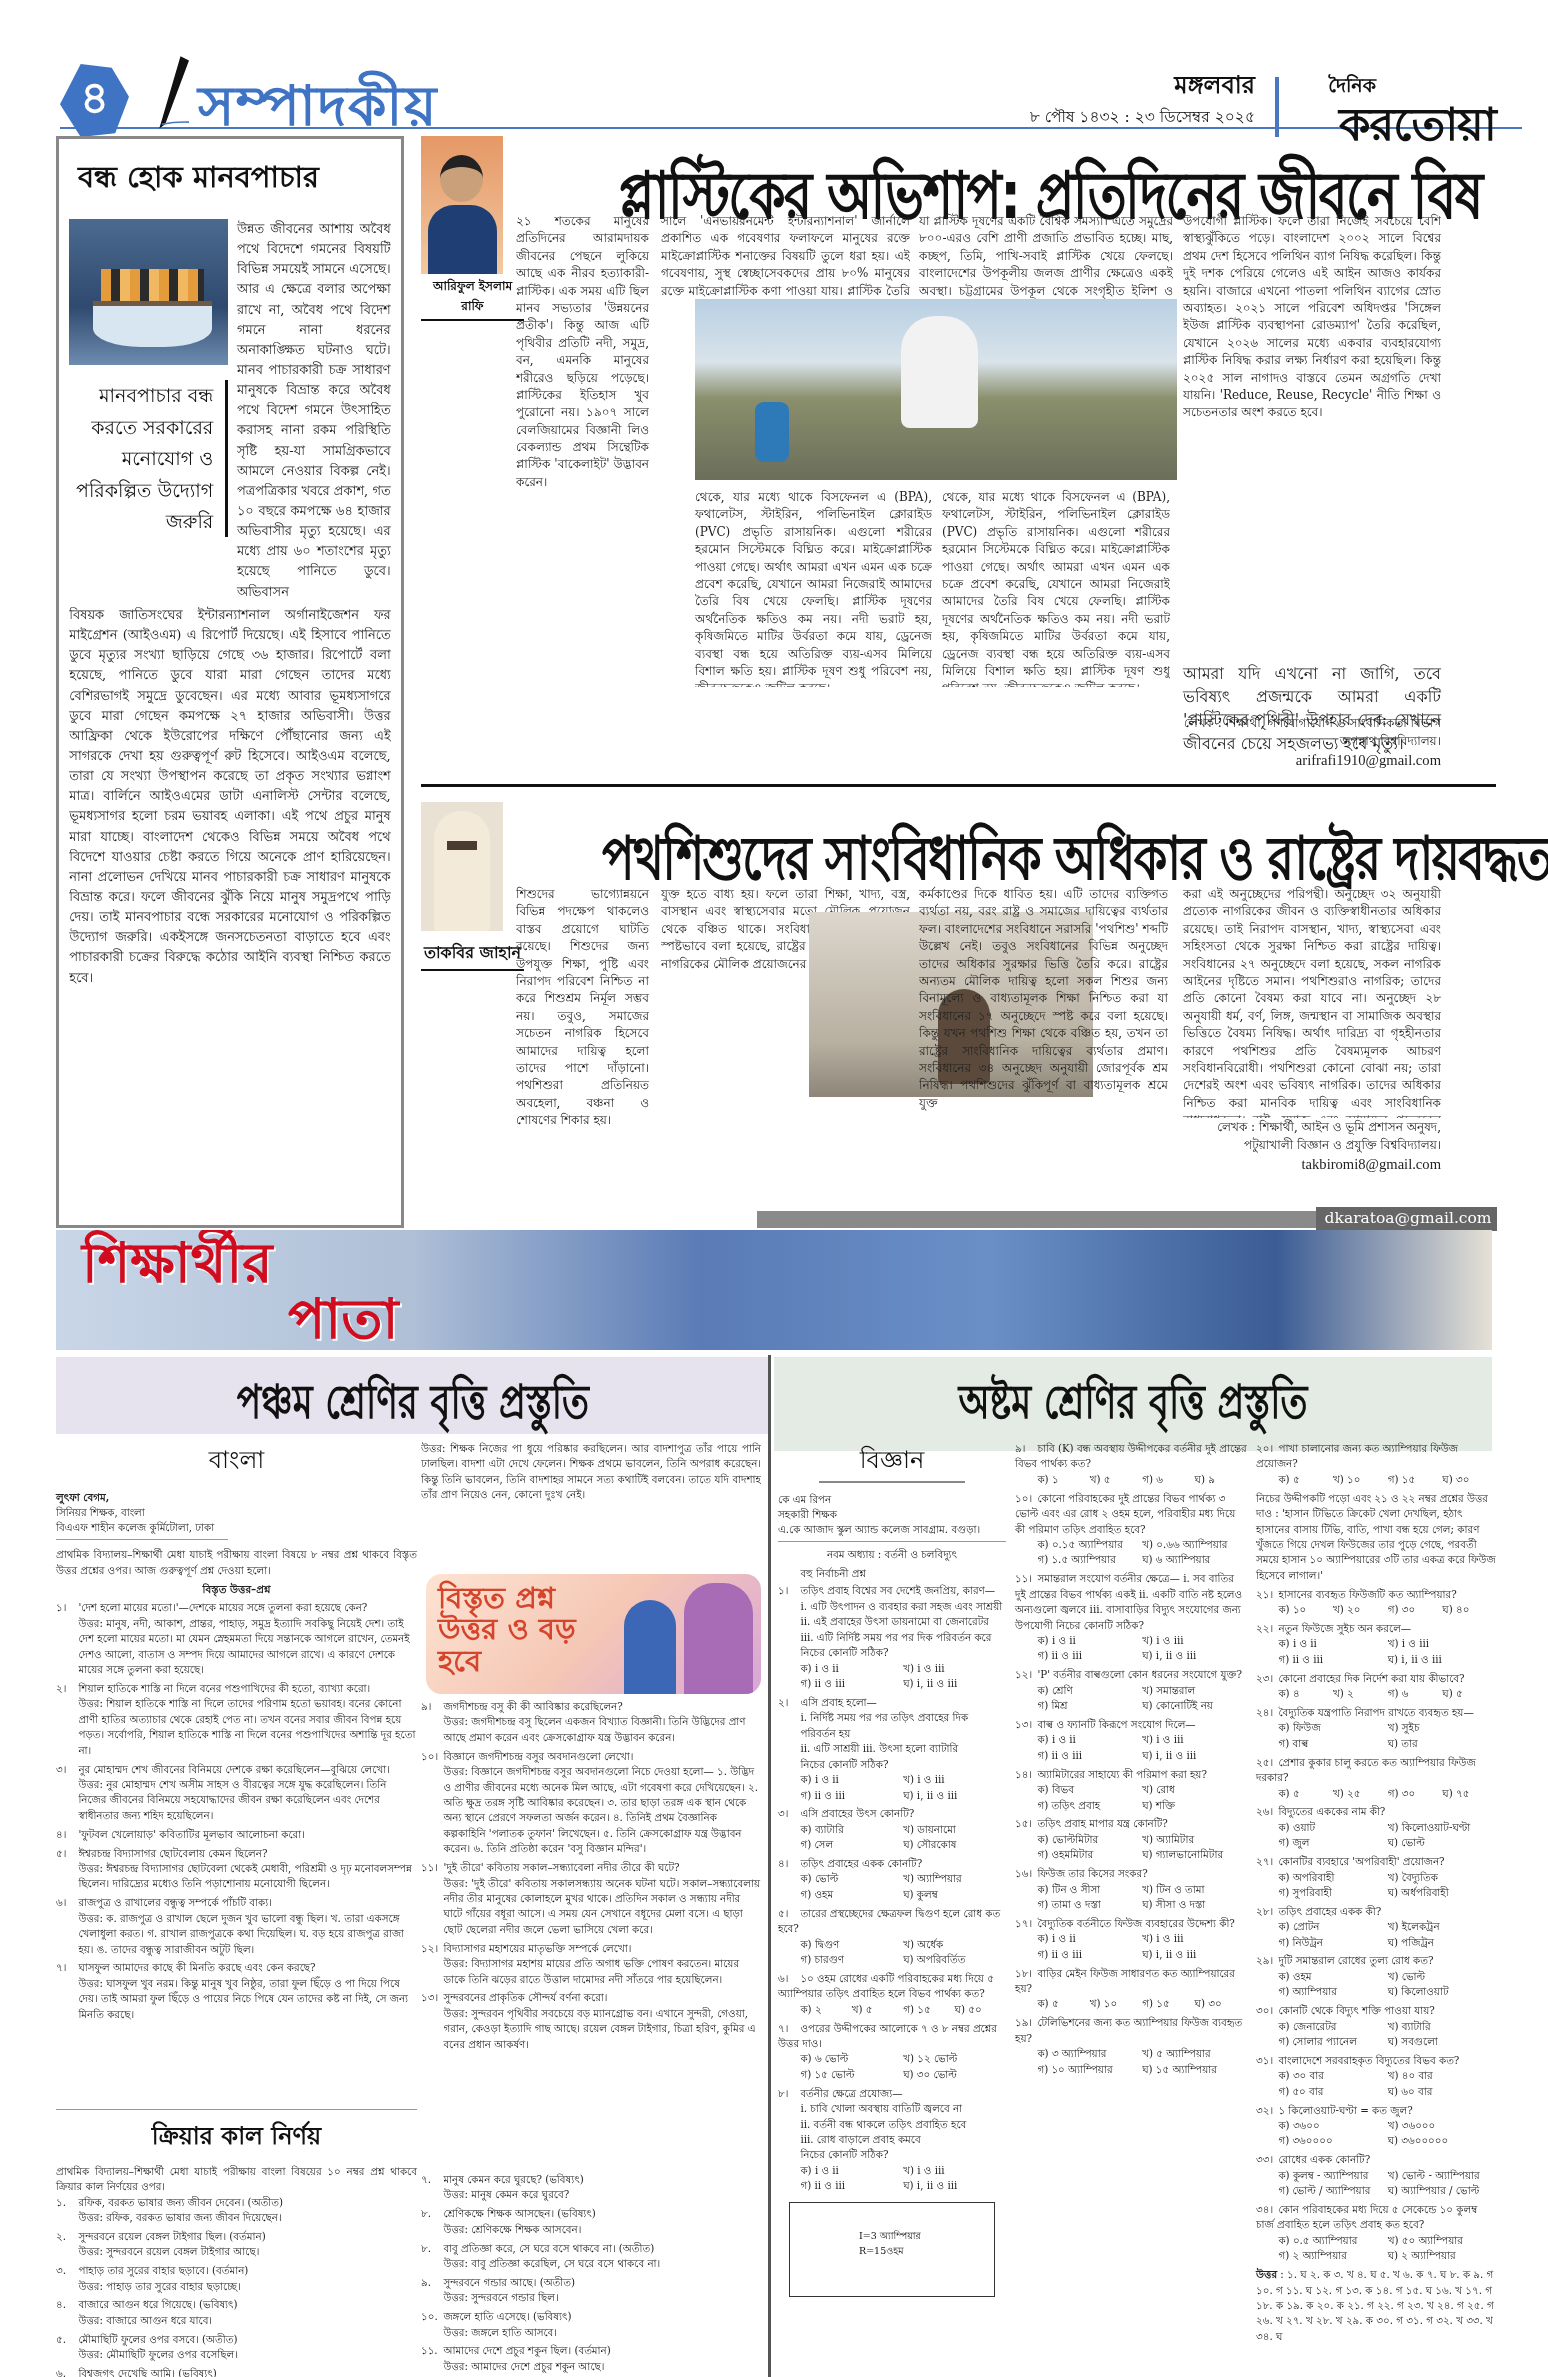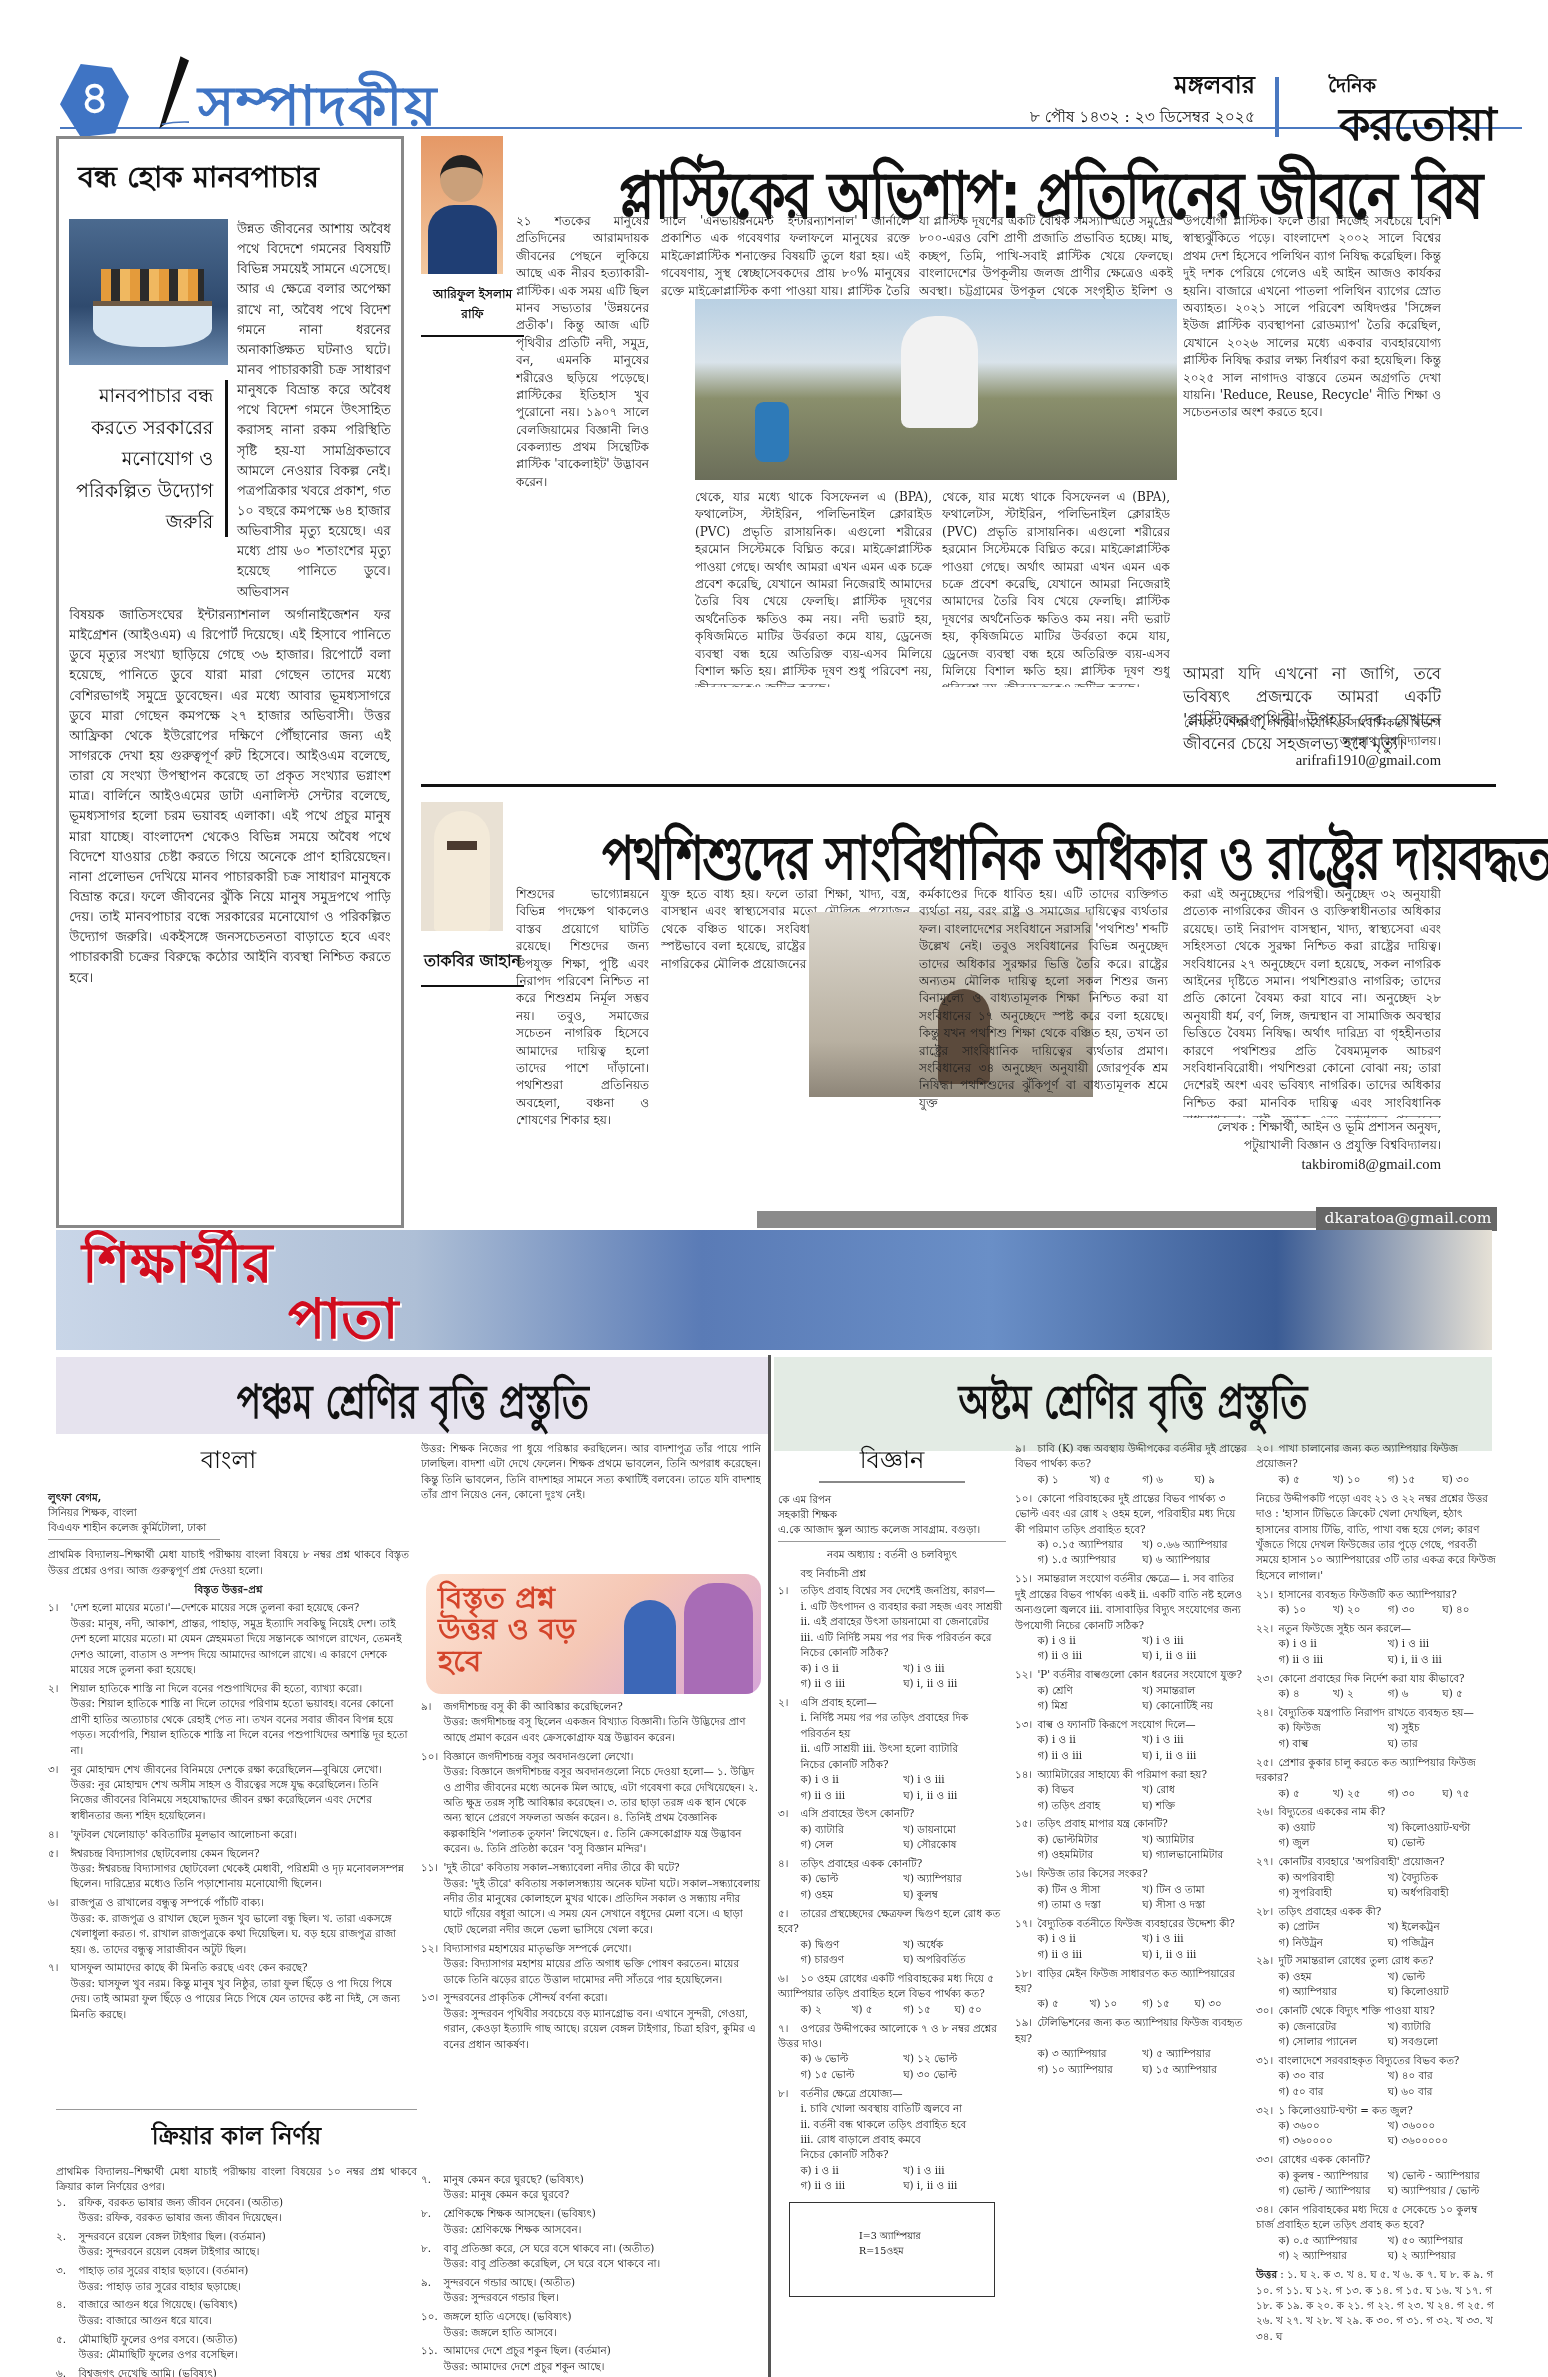--- a/index.html
+++ b/index.html
@@ -18,21 +18,21 @@
 .paper-sub{right:146px;top:24px;font:bold 19px "DejaVu Sans",sans-serif}
 .paper-name{right:26px;top:43px;font:900 45px "DejaVu Sans",sans-serif;letter-spacing:-0.9px}
 
 #editorial{left:56px;top:136px;width:348px;height:1092px;border:3.4px solid #888;padding:8.6px 10.3px}
 .ed-title{font:bold 29px "DejaVu Sans",sans-serif;margin:6.9px 0 15.5px 8.6px}
 .photo{background:linear-gradient(180deg,#4b6a8f,#2f4a6e 60%,#6d8cb0);position:relative}
 .boat{position:absolute;left:15%;bottom:12%;width:75%;height:32%;background:#d8e6f2;border-radius:0 0 40% 40%;border-top:5.2px solid #6e5a45}
 .crowd{position:absolute;left:20%;bottom:38%;width:65%;height:28%;background:repeating-linear-gradient(90deg,#e49b3b 0 10.3px,#2b2b2b 10.3px 19px,#f0b860 19px 29px)}
 .pullquote{font:19px "DejaVu Serif",serif;text-align:right;line-height:1.65;border-right:3.4px solid #111;padding-right:12px}
 .headline{font:900 52px "DejaVu Sans",sans-serif;letter-spacing:-1.7px;transform:scaleY(1.25);transform-origin:left top;white-space:nowrap}
-.byline{font:bold 14.6px "DejaVu Serif",serif;text-align:center;border-bottom:2.6px solid #111;padding:10px 0}
+.byline{font:bold 14.6px "DejaVu Serif",serif;text-align:center;border-bottom:2.6px solid #111;padding:2px 0}
 .col{position:absolute}
 .hr{position:absolute;height:2.6px;background:#111}
 .banner{left:56px;top:1230px;width:1436px;height:120px;background:linear-gradient(90deg,#c9d6e8 0%,#aebfd6 25%,#5a7bb6 45%,#6a8fc7 65%,#3b5c95 85%,#e6e1d6 100%);overflow:hidden}
 .banner-t1{left:26px;top:-8.6px;font:bold 55px "DejaVu Sans",sans-serif;color:#d10c1e;text-shadow:1.7px 1.7px 0 #fff}
 .banner-t2{left:232px;top:47px;font:bold 55px "DejaVu Sans",sans-serif;color:#d10c1e;text-shadow:1.7px 1.7px 0 #fff}
 .sec-head{font:900 36px "DejaVu Sans",sans-serif;text-align:center;transform:scaleY(1.3);padding-top:15.5px}
 .subj{font:24px "DejaVu Serif",serif;text-align:center}
 .q{margin-bottom:3.4px}
 .qn{display:inline-block;width:22.4px}
 .opts{display:grid;grid-template-columns:1fr 1fr;padding-left:22.4px}
@@ -122,21 +122,21 @@
 
 <div class="abs banner">
   <div class="abs banner-t1">শিক্ষার্থীর</div>
   <div class="abs banner-t2">পাতা</div>
 </div>
 
 <div class="abs" style="left:56px;top:1357px;width:714px;height:77px;background:#e6e3ee">
   <div class="sec-head">পঞ্চম শ্রেণির বৃত্তি প্রস্তুতি</div>
 </div>
 <div class="abs" style="left:768px;top:1355px;width:2.6px;height:1024px;background:#555"></div>
-<div class="abs" style="left:48px;top:1441px;width:361px">
+<div class="abs" style="left:56px;top:1441px;width:361px">
   <div class="subj">বাংলা</div>
   <div class="sm" style="margin-top:8.6px;font-weight:bold">লুৎফা বেগম,</div>
   <div class="sm">সিনিয়র শিক্ষক, বাংলা</div>
   <div class="sm" style="border-bottom:1.7px solid #999;padding-bottom:3.4px;width:172px">বিএএফ শাহীন কলেজ কুর্মিটোলা, ঢাকা</div>
   <div class="sm" style="margin-top:7px;text-align:justify">প্রাথমিক বিদ্যালয়–শিক্ষার্থী মেধা যাচাই পরীক্ষায় বাংলা বিষয়ে ৮ নম্বর প্রশ্ন থাকবে বিস্তৃত উত্তর প্রশ্নের ওপর। আজ গুরুত্বপূর্ণ প্রশ্ন দেওয়া হলো।</div>
   <div class="sm" style="text-align:center;font-weight:bold;margin:3.4px 0">বিস্তৃত উত্তর–প্রশ্ন</div>
   <div id="qlist-left">
       <div class="q sm">
         <div><span class="qn">১।</span><span>'দেশ হলো মায়ের মতো।'—দেশকে মায়ের সঙ্গে তুলনা করা হয়েছে কেন?</span></div>
         <div class="ind">উত্তর: মানুষ, নদী, আকাশ, প্রান্তর, পাহাড়, সমুদ্র ইত্যাদি সবকিছু নিয়েই দেশ। তাই দেশ হলো মায়ের মতো। মা যেমন স্নেহমমতা দিয়ে সন্তানকে আগলে রাখেন, তেমনই দেশও আলো, বাতাস ও সম্পদ দিয়ে আমাদের আগলে রাখে। এ কারণে দেশকে মায়ের সঙ্গে তুলনা করা হয়েছে।</div>

